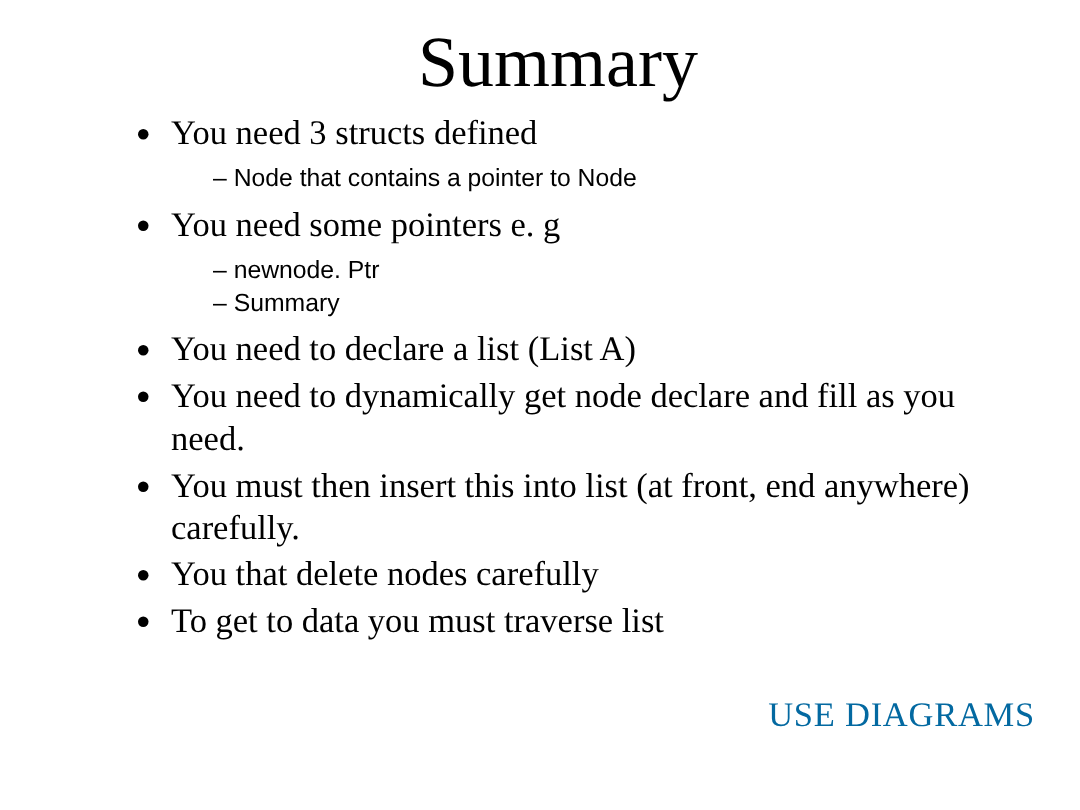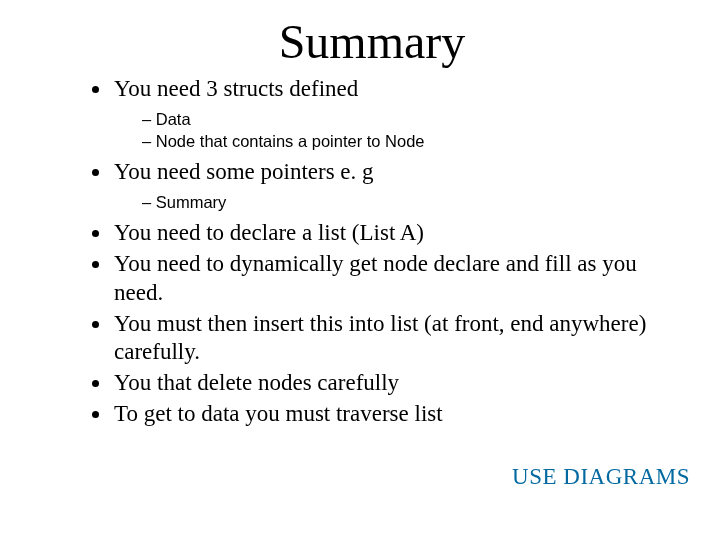--- a/index.html
+++ b/index.html
@@ -56,27 +56,27 @@
   </style>
 </head>
 <body>
 
 <div class="title">Summary</div>
 
 <ul class="outer">
   <li>
     <span>You need 3 structs defined</span>
     <ul class="inner">
-      <li>Data</li>
       <li>Node that contains a pointer to Node</li>
     </ul>
   </li>
   <li>
     <span>You need some pointers e. g</span>
     <ul class="inner">
+      <li>newnode. Ptr</li>
       <li>Summary</li>
     </ul>
   </li>
   <li>You need to declare a list (List A)</li>
   <li>You need to dynamically get node declare and fill as you need.</li>
   <li>You must then insert this into list (at front, end anywhere) carefully.</li>
   <li>You that delete nodes carefully</li>
   <li>To get to data you must traverse list</li>
 </ul>
 

